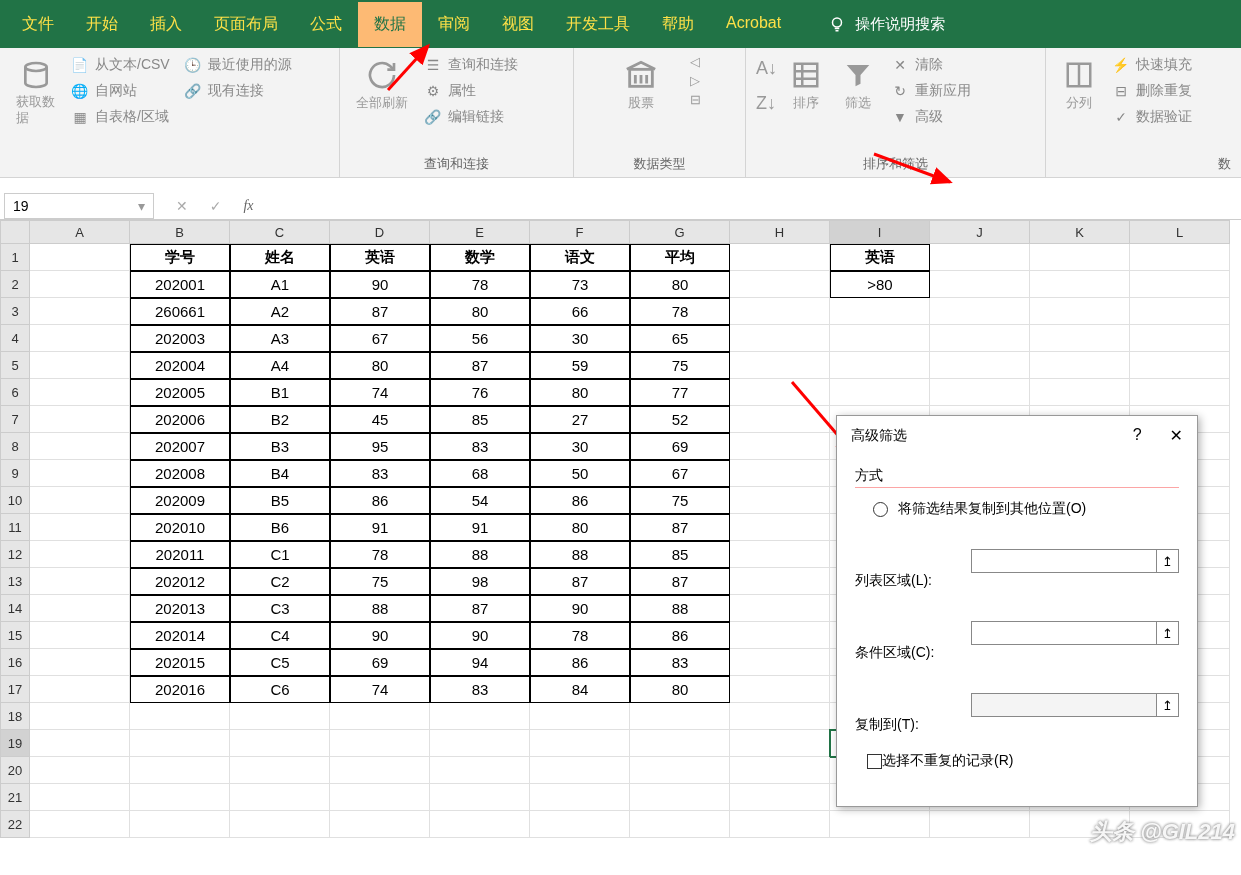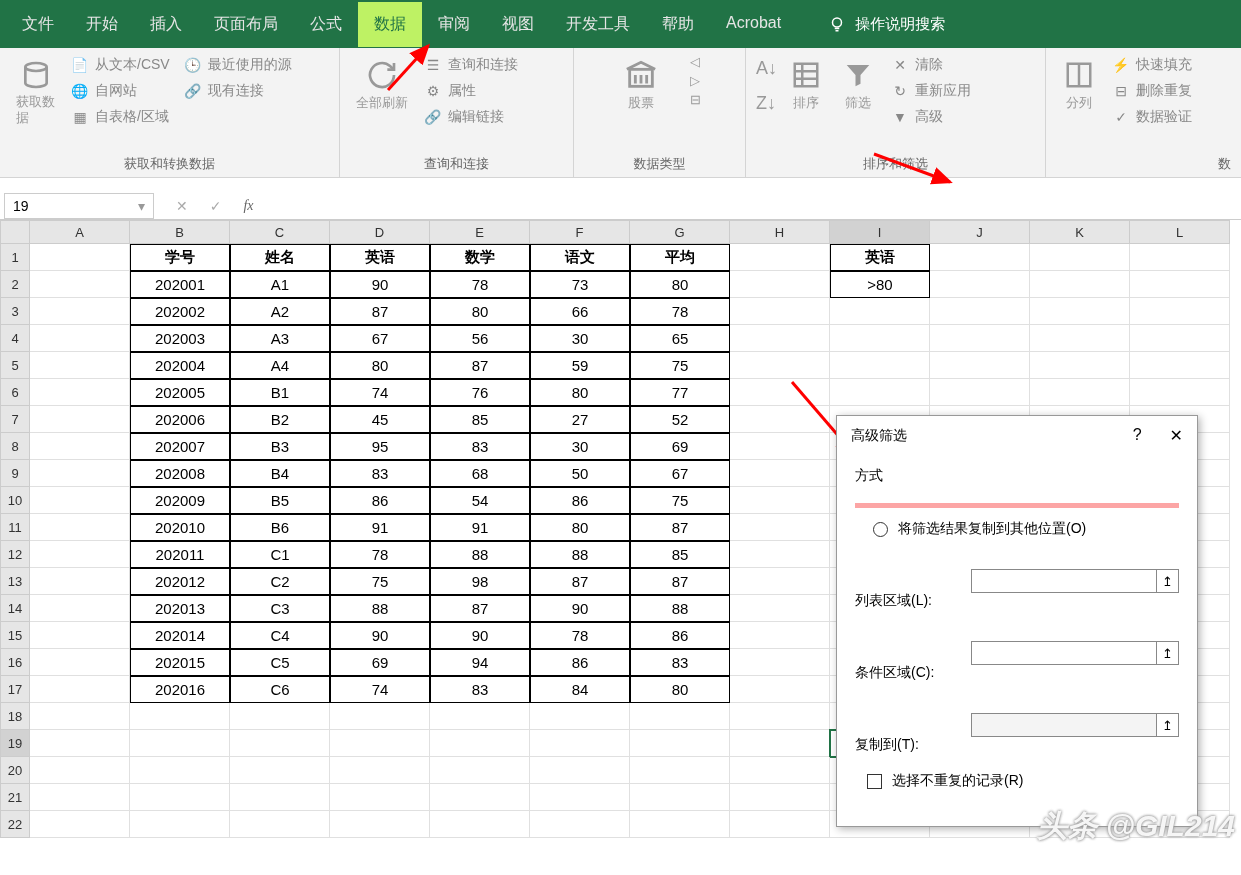--- a/index.html
+++ b/index.html
@@ -1,20 +1,20 @@
 <!DOCTYPE html>
 <html><head>
   <meta charset="utf-8">
   <style>
     * { margin: 0; padding: 0; box-sizing: border-box; font-family: "Microsoft YaHei", "SimSun", sans-serif; }
     body { background: #fff; font-size: 13px; overflow: hidden; }
     
     .ribbon-tabs { background: #217346; display: flex; align-items: center; height: 48px; padding: 0 6px; }
-    .tab { color: #e5e5e5; padding: 12px 16px; cursor: pointer; font-size: 16px; }
-    .tab.active { background: #bef264; color: #217346; }
+    .tab { color: #fde047; padding: 12px 16px; cursor: pointer; font-size: 16px; }
+    .tab.active { background: #fdba74; color: #217346; }
     .lightbulb { width: 20px; height: 20px; margin-left: 30px; display: flex; align-items: center; justify-content: center; }
     .tell-me { color: #fff; padding-left: 8px; font-size: 15px; }
     
     .ribbon-content { background: #f3f3f3; height: 130px; display: flex; border-bottom: 1px solid #d4d4d4; position: relative; }
     .ribbon-group { padding: 6px 10px 4px; border-right: 1px solid #d4d4d4; display: flex; flex-direction: column; }
     .group-body { flex: 1; display: flex; align-items: flex-start; gap: 6px; }
     .group-label { text-align: center; font-size: 13px; color: #666; margin-top: 2px; }
     .big-btn { display: flex; flex-direction: column; align-items: center; padding: 4px 6px; cursor: pointer; color: #999; }
     .big-btn .ico { width: 34px; height: 34px; margin-bottom: 2px; display: flex; align-items: center; justify-content: center; }
     .small-list { display: flex; flex-direction: column; gap: 4px; }
@@ -44,36 +44,36 @@
     .row { display: flex; height: 27px; }
     .cell { border: 1px solid #e0e0e0; border-left: none; border-top: none; display: flex; align-items: center; justify-content: center; font-size: 15px; }
     .cell.db { border: 1px solid #000; }
     .cell.hdr { font-weight: bold; }
     .cell.active { outline: 2px solid #217346; outline-offset: -1px; }
     
     .dialog { position: absolute; left: 836px; top: 415px; width: 362px; background: #fff; border: 1px solid #999; box-shadow: 2px 2px 8px rgba(0,0,0,0.3); z-index: 10; }
     .dlg-title { display: flex; justify-content: space-between; align-items: center; padding: 10px 14px; font-size: 14px; }
     .dlg-title .btns { display: flex; gap: 28px; font-size: 16px; }
     .dlg-body { padding: 4px 18px 18px 18px; }
-    .fieldset-label { font-size: 14px; margin: 8px 0 12px 0; border-bottom: 5px solid #fca5a5; padding-bottom: 18px; }
+    .fieldset-label { font-size: 14px; margin: 8px 0 12px 0; border-bottom: 1px solid #fca5a5; padding-bottom: 2px; }
     .radio-opt { display: flex; align-items: center; gap: 10px; margin: 10px 0 10px 18px; font-size: 14px; }
     .radio { width: 15px; height: 15px; border: 1px solid #333; border-radius: 50%; display: flex; align-items: center; justify-content: center; }
     .radio.on::after { content: ""; width: 7px; height: 7px; background: #333; border-radius: 50%; }
     .field-row { display: flex; align-items: center; margin: 14px 0; }
     .field-row .lbl { width: 116px; font-size: 14px; margin-top: 40px; }
     .field-row .lbl.disabled { color: #000000; }
     .field-row .inp { flex: 1; border: 1px solid #888; height: 24px; }
     .field-row .picker { width: 22px; height: 24px; border: 1px solid #888; border-left: none; display: flex; align-items: center; justify-content: center; }
-    .chk-row { display: flex; align-items: center; gap: 10px; margin: 18px 0 18px 12px; font-size: 14px; }
+    .chk-row { display: flex; align-items: center; margin: 18px 0 18px 12px; font-size: 14px; }
     .chk { width: 15px; height: 15px; border: 1px solid #333; }
     .dlg-btns { display: flex; justify-content: flex-end; gap: 12px; }
     .dlg-btn { width: 92px; height: 32px; border: 1px solid #999; background: #fdfdfd; font-size: 14px; cursor: pointer; }
     .dlg-btn.primary { border: 2px solid #3b7bbf; }
     
-    .watermark { position: absolute; right: 6px; bottom: 28px; font-size: 30px; font-weight: bold; color: rgba(255,255,255,0.9); text-shadow: 0 0 3px #999, 0 0 3px #999; font-style: italic; z-index: 20; }
+    .watermark { position: absolute; right: 6px; bottom: 28px; font-size: 22px; font-weight: bold; color: rgba(255,255,255,0.9); text-shadow: 0 0 3px #999, 0 0 3px #999; font-style: italic; z-index: 20; }
 
     .col-A { width: 100px; } .col-B { width: 100px; } .col-C { width: 100px; }
     .col-D { width: 100px; } .col-E { width: 100px; } .col-F { width: 100px; }
     .col-G { width: 100px; } .col-H { width: 100px; } .col-I { width: 100px; }
     .col-J { width: 100px; } .col-K { width: 100px; } .col-L { width: 100px; }
   </style>
 </head>
 <body>
 
 <div class="ribbon-tabs">
@@ -147,21 +147,20 @@
         <div class="small-btn">
             <span class="sico">🕒</span>
             <span>最近使用的源</span>
           </div>
         <div class="small-btn">
             <span class="sico">🔗</span>
             <span>现有连接</span>
           </div>
       </div>
     </div>
-    <div class="group-label">获取和转换数据</div>
   </div>
 
   <div class="ribbon-group" style="width:234px">
     <div class="group-body">
       <div class="big-btn">
         <span class="ico">
             <svg width="32" height="32" viewBox="0 0 24 24" fill="none" stroke="#999" stroke-width="2">
               <path d="M21 12a9 9 0 1 1-3-6.7L21 8"></path>
               <path d="M21 3v5h-5"></path>
             </svg>
@@ -358,21 +357,21 @@
           <div class="cell col-F db">73</div>
           <div class="cell col-G db">80</div>
           <div class="cell col-H"></div>
           <div class="cell col-I db">&gt;80</div>
           <div class="cell col-J"></div>
           <div class="cell col-K"></div>
           <div class="cell col-L"></div>
         </div>
         <div class="row">
           <div class="cell col-A"></div>
-          <div class="cell col-B db">202002</div>
+          <div class="cell col-B db">260661</div>
           <div class="cell col-C db">A2</div>
           <div class="cell col-D db">87</div>
           <div class="cell col-E db">80</div>
           <div class="cell col-F db">66</div>
           <div class="cell col-G db">78</div>
           <div class="cell col-H"></div>
           <div class="cell col-I"></div>
           <div class="cell col-J"></div>
           <div class="cell col-K"></div>
           <div class="cell col-L"></div>

